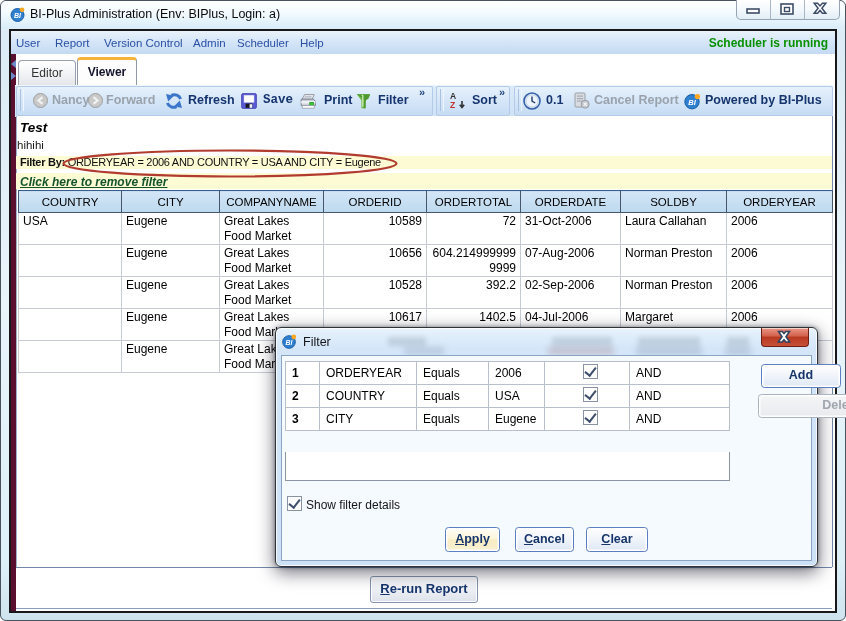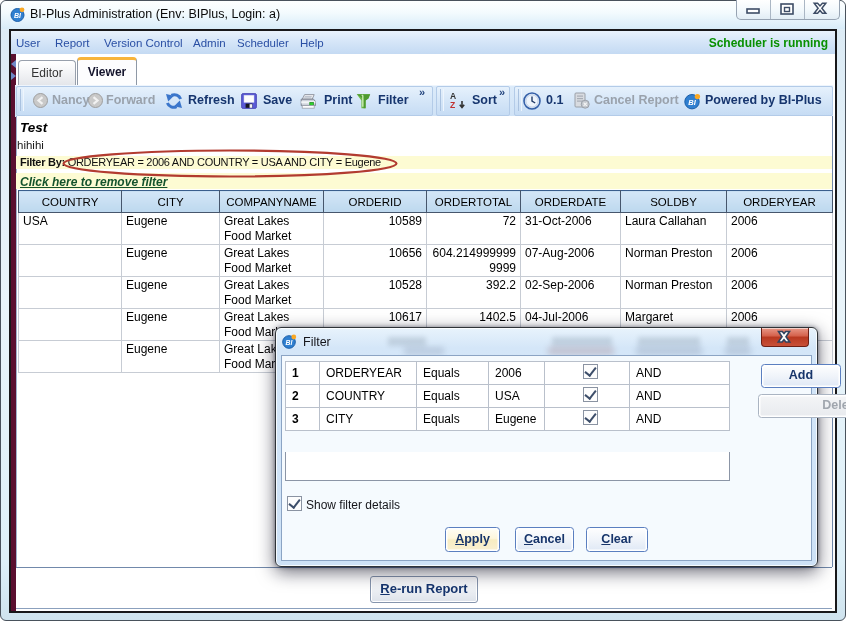--- a/index.html
+++ b/index.html
@@ -129,21 +129,21 @@
  <path d="M17.0 16.0 L9.1 14.2 L14.8 8.4 Z" fill="#3b76cb"></path>
 </svg>
 <div class="a tbtxt" style="left:188px;">Refresh</div>
 <svg class="a" style="left:241px;top:93px" width="16" height="16" viewBox="0 0 16 16">
  <rect x="0.6" y="0.6" width="14.8" height="14.8" rx="1.6" fill="#5a5ad8" stroke="#3a3a9a"></rect>
  <rect x="0.6" y="0.6" width="14.8" height="14.8" rx="1.6" fill="none" stroke="#7c7ce8" stroke-width="0.8" opacity="0.6"></rect>
  <rect x="3" y="2.2" width="10" height="7.2" fill="#fdfdfd" stroke="#cfd4e8" stroke-width="0.5"></rect>
  <rect x="4.6" y="10.6" width="6.8" height="4.2" fill="#17171f"></rect>
  <rect x="8.6" y="11.2" width="2.6" height="3.6" fill="#f4f4f4"></rect>
 </svg>
-<div class="a tbtxt" style="left:263px;">Save</div>
+<div class="a tbtxt" style="left:263px;font-family:Liberation Mono, monospace;">Save</div>
 <svg class="a" style="left:300px;top:93px" width="17" height="17" viewBox="0 0 17 17">
  <path d="M2.2 6.2 L4.6 1.6 L14.2 1.6 L12.2 6.2 Z" fill="#f4f5f7" stroke="#8a8f9a" stroke-width="0.9"></path>
  <path d="M4.6 3.4 L11.8 3.4 M4.2 4.8 L11.4 4.8" stroke="#aab0bc" stroke-width="0.8"></path>
  <path d="M1.2 6.2 L13.6 6.2 L15.4 8.4 L15.4 12.6 L1.2 12.6 Z" fill="#cdd2da" stroke="#767c88" stroke-width="0.9"></path>
  <rect x="1.2" y="8.2" width="14.2" height="2.2" fill="#f2f4f7"></rect>
  <rect x="9.8" y="9.4" width="3.6" height="3.2" fill="#2fd02f" stroke="#1a8a1a" stroke-width="0.7"></rect>
  <rect x="2.2" y="12.6" width="12" height="2.6" fill="#fcfcfd" stroke="#9aa0aa" stroke-width="0.8"></rect>
 </svg>
 <div class="a tbtxt" style="left:324px;">Print</div>
 <svg class="a" style="left:356px;top:93px" width="15" height="16" viewBox="0 0 15 16">

